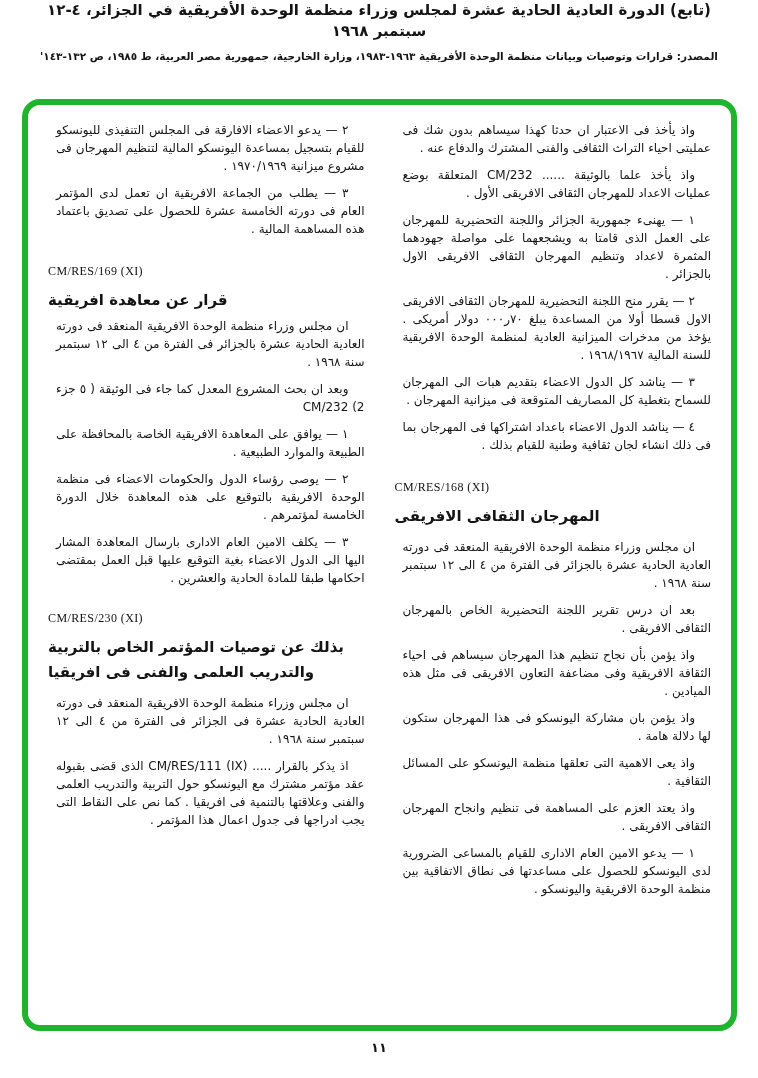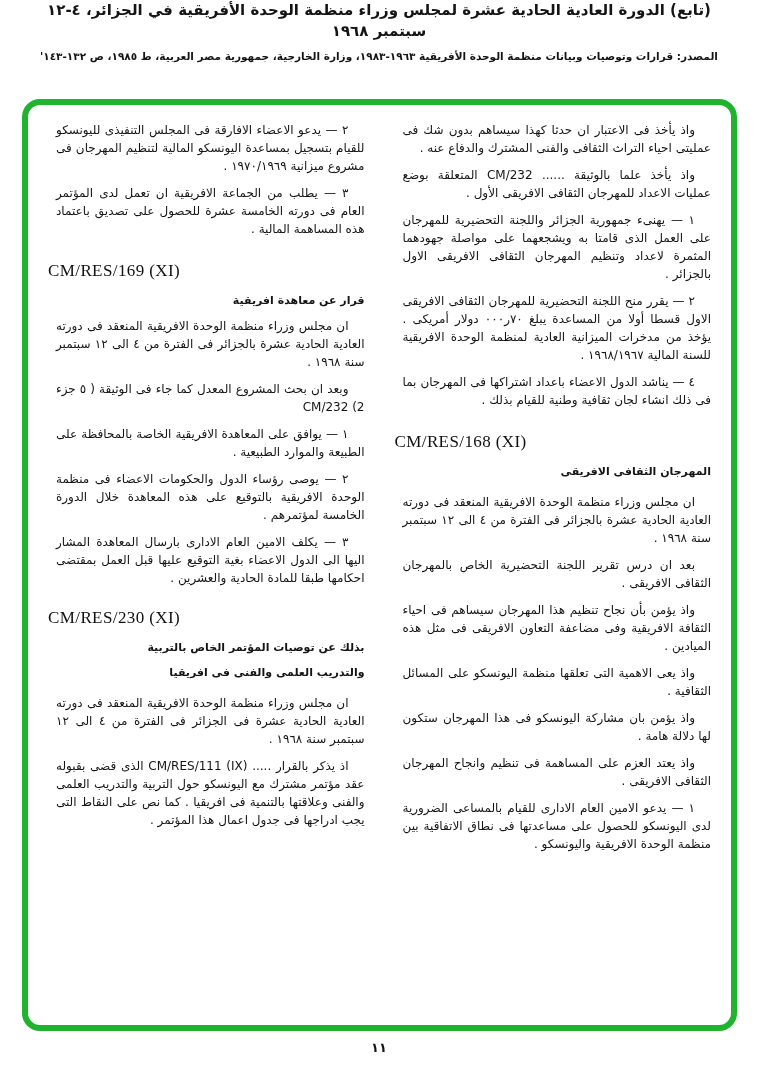--- a/index.html
+++ b/index.html
@@ -13,25 +13,25 @@
   .frame{
     position:absolute;top:99px;left:22px;width:715px;height:932px;
     box-sizing:border-box;border:6px solid #1fb32e;border-radius:18px;
     padding:16px 20px 0 20px;
     display:flex;direction:rtl;gap:30px;background:#fff;
   }
   .col{flex:1;direction:rtl;text-align:justify;font-size:12px;line-height:18px;}
   .par{margin:0 0 9px 8px;text-indent:16px;}
   .code{
     direction:ltr;text-align:left;text-indent:0;
-    font-family:"Liberation Serif",serif;font-size:17px;letter-spacing:0.4px;
+    font-family:"Liberation Serif",serif;font-size:12px;letter-spacing:0.4px;
     margin:22px 0 12px 0;color:#111;
   }
   .code.first-gap{margin-top:24px;}
-  .rtitle{text-align:right;font-weight:bold;font-size:11px;text-indent:0;margin:2px 0 8px 0;line-height:17px;}
+  .rtitle{text-align:left;font-weight:bold;font-size:15px;text-indent:0;margin:2px 0 8px 0;line-height:17px;}
   .rtitle.last{margin-bottom:13px;}
   .page-num{
     position:absolute;top:1040px;left:0;width:758px;text-align:center;
     font-size:13px;font-weight:bold;
   }
 </style>
 </head>
 <body>
 
 <header class="page-header">
@@ -39,28 +39,29 @@
   <div class="hdr-source">المصدر: قرارات وتوصيات وبيانات منظمة الوحدة الأفريقية ١٩٦٣-١٩٨٣، وزارة الخارجية، جمهورية مصر العربية، ط ١٩٨٥، ص ١٣٢-١٤٣'</div>
 </header>
 
 <main class="frame">
 
   <section class="col">
     <p class="par">واذ يأخذ فى الاعتبار ان حدثا كهذا سيساهم بدون شك فى عمليتى احياء التراث الثقافى والفنى المشترك والدفاع عنه .</p>
     <p class="par">واذ يأخذ علما بالوثيقة ...... CM/232 المتعلقة بوضع عمليات الاعداد للمهرجان الثقافى الافريقى الأول .</p>
     <p class="par">١ — يهنىء جمهورية الجزائر واللجنة التحضيرية للمهرجان على العمل الذى قامتا به ويشجعهما على مواصلة جهودهما المثمرة لاعداد وتنظيم المهرجان الثقافى الافريقى الاول بالجزائر .</p>
     <p class="par">٢ — يقرر منح اللجنة التحضيرية للمهرجان الثقافى الافريقى الاول قسطا أولا من المساعدة يبلغ ٧٠ر٠٠٠ دولار أمريكى . يؤخذ من مدخرات الميزانية العادية لمنظمة الوحدة الافريقية للسنة المالية ١٩٦٨/١٩٦٧ .</p>
+    <p class="par">٣ — يناشد كل الدول الاعضاء بتقديم هبات الى المهرجان للسماح بتغطية كل المصاريف المتوقعة فى ميزانية المهرجان .</p>
     <p class="par">٤ — يناشد الدول الاعضاء باعداد اشتراكها فى المهرجان بما فى ذلك انشاء لجان ثقافية وطنية للقيام بذلك .</p>
     <p class="code first-gap">CM/RES/168  (XI)</p>
     <p class="rtitle last">المهرجان الثقافى الافريقى</p>
     <p class="par">ان مجلس وزراء منظمة الوحدة الافريقية المنعقد فى دورته العادية الحادية عشرة بالجزائر فى الفترة من ٤ الى ١٢ سبتمبر سنة ١٩٦٨ .</p>
     <p class="par">بعد ان درس تقرير اللجنة التحضيرية الخاص بالمهرجان الثقافى الافريقى .</p>
     <p class="par">واذ يؤمن بأن نجاح تنظيم هذا المهرجان سيساهم فى احياء الثقافة الافريقية وفى مضاعفة التعاون الافريقى فى مثل هذه الميادين .</p>
+    <p class="par">واذ يؤمن بان مشاركة اليونسكو فى هذا المهرجان ستكون لها دلالة هامة .</p>
     <p class="par">واذ يعى الاهمية التى تعلقها منظمة اليونسكو على المسائل الثقافية .</p>
-    <p class="par">واذ يؤمن بان مشاركة اليونسكو فى هذا المهرجان ستكون لها دلالة هامة .</p>
     <p class="par">واذ يعتد العزم على المساهمة فى تنظيم وانجاح المهرجان الثقافى الافريقى .</p>
     <p class="par">١ — يدعو الامين العام الادارى للقيام بالمساعى الضرورية لدى اليونسكو للحصول على مساعدتها فى نطاق الاتفاقية بين منظمة الوحدة الافريقية واليونسكو .</p>
   </section>
 
   <section class="col">
     <p class="par">٢ — يدعو الاعضاء الافارقة فى المجلس التنفيذى لليونسكو للقيام بتسجيل بمساعدة اليونسكو المالية لتنظيم المهرجان فى مشروع ميزانية ١٩٧٠/١٩٦٩ .</p>
     <p class="par">٣ — يطلب من الجماعة الافريقية ان تعمل لدى المؤتمر العام فى دورته الخامسة عشرة للحصول على تصديق باعتماد هذه المساهمة المالية .</p>
     <p class="code first-gap">CM/RES/169  (XI)</p>
     <p class="rtitle">قرار عن معاهدة افريقية</p>
     <p class="par">ان مجلس وزراء منظمة الوحدة الافريقية المنعقد فى دورته العادية الحادية عشرة بالجزائر فى الفترة من ٤ الى ١٢ سبتمبر سنة ١٩٦٨ .</p>

